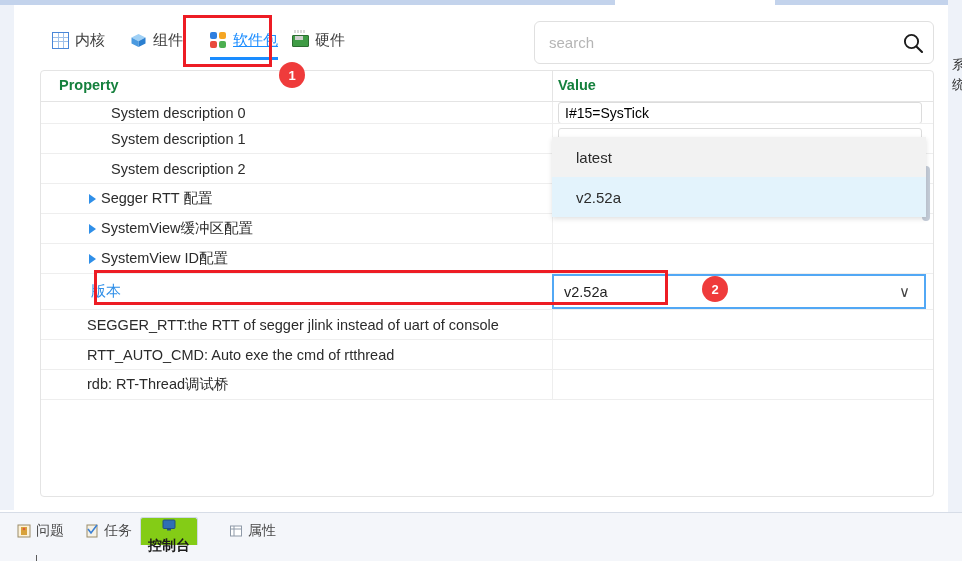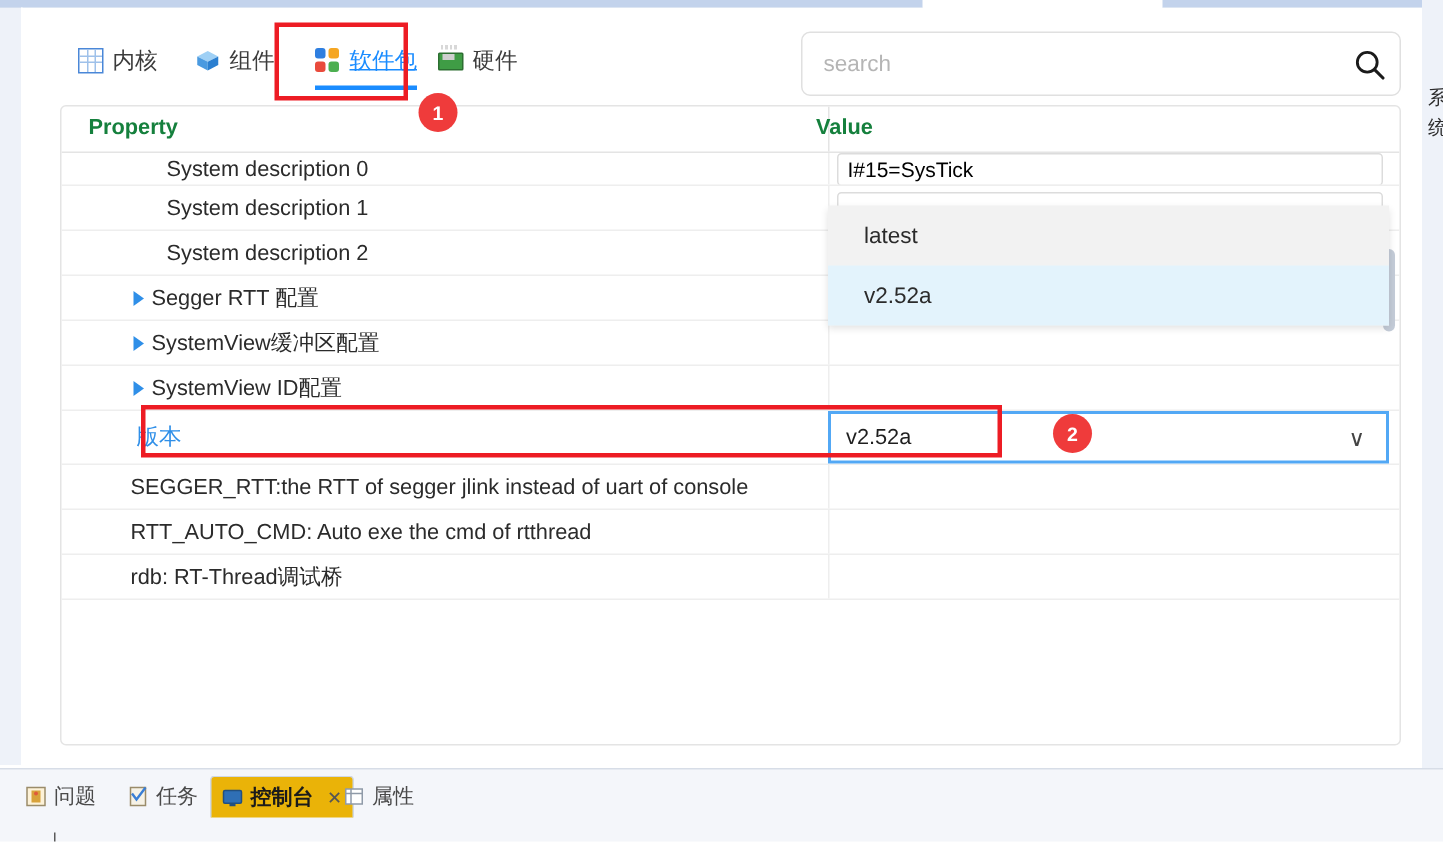--- a/index.html
+++ b/index.html
@@ -157,21 +157,21 @@
   }
   .thead {
     position: relative; height: 30px;
     border-bottom: 1px solid #e4e4e4;
   }
   .th {
     position: absolute; top: 6px;
     font-size: 14.5px; font-weight: bold; color: #15803d;
   }
   #th-property { left: 18px; }
-  #th-value    { left: 503px; }
+  #th-value    { left: 517px; }
   .col-div {
     position: absolute; left: 511px; top: 0; bottom: 0;
     width: 1px; background: #e4e4e4;
   }
 
   .tbody { position: relative; }
   .row {
     position: relative; height: 29px;
     border-bottom: 1px solid #eeeeee;
     display: flex; align-items: center;
@@ -271,26 +271,26 @@
     border-top: 1px solid #d7dde7;
   }
   .btab {
     position: absolute; top: 6px; height: 24px;
     display: flex; align-items: center; gap: 5px;
     padding: 0 7px;
     font-size: 14px; color: #4a4a4a;
     cursor: pointer;
   }
   .btab.active {
-    background: #eab308;
+    background: #84cc16;
     border: 1px solid #cfd8e6;
     border-bottom: none;
     border-radius: 3px 3px 0 0;
     color: #1b1b1b; font-weight: bold;
-    height: 27px; top: 4px;
+    height: 27px; top: 4px; flex-direction: column;
   }
   #btab-problems { left: 10px; }
   #btab-tasks    { left: 78px; }
   #btab-console  { left: 140px; }
   #btab-props    { left: 222px; }
   .bclose { font-size: 12px; color: #555; margin-left: 4px; }
   .bico { width: 14px; height: 14px; flex: none; }
 
   .bottom-caret {
     position: absolute; left: 36px; top: 42px;

